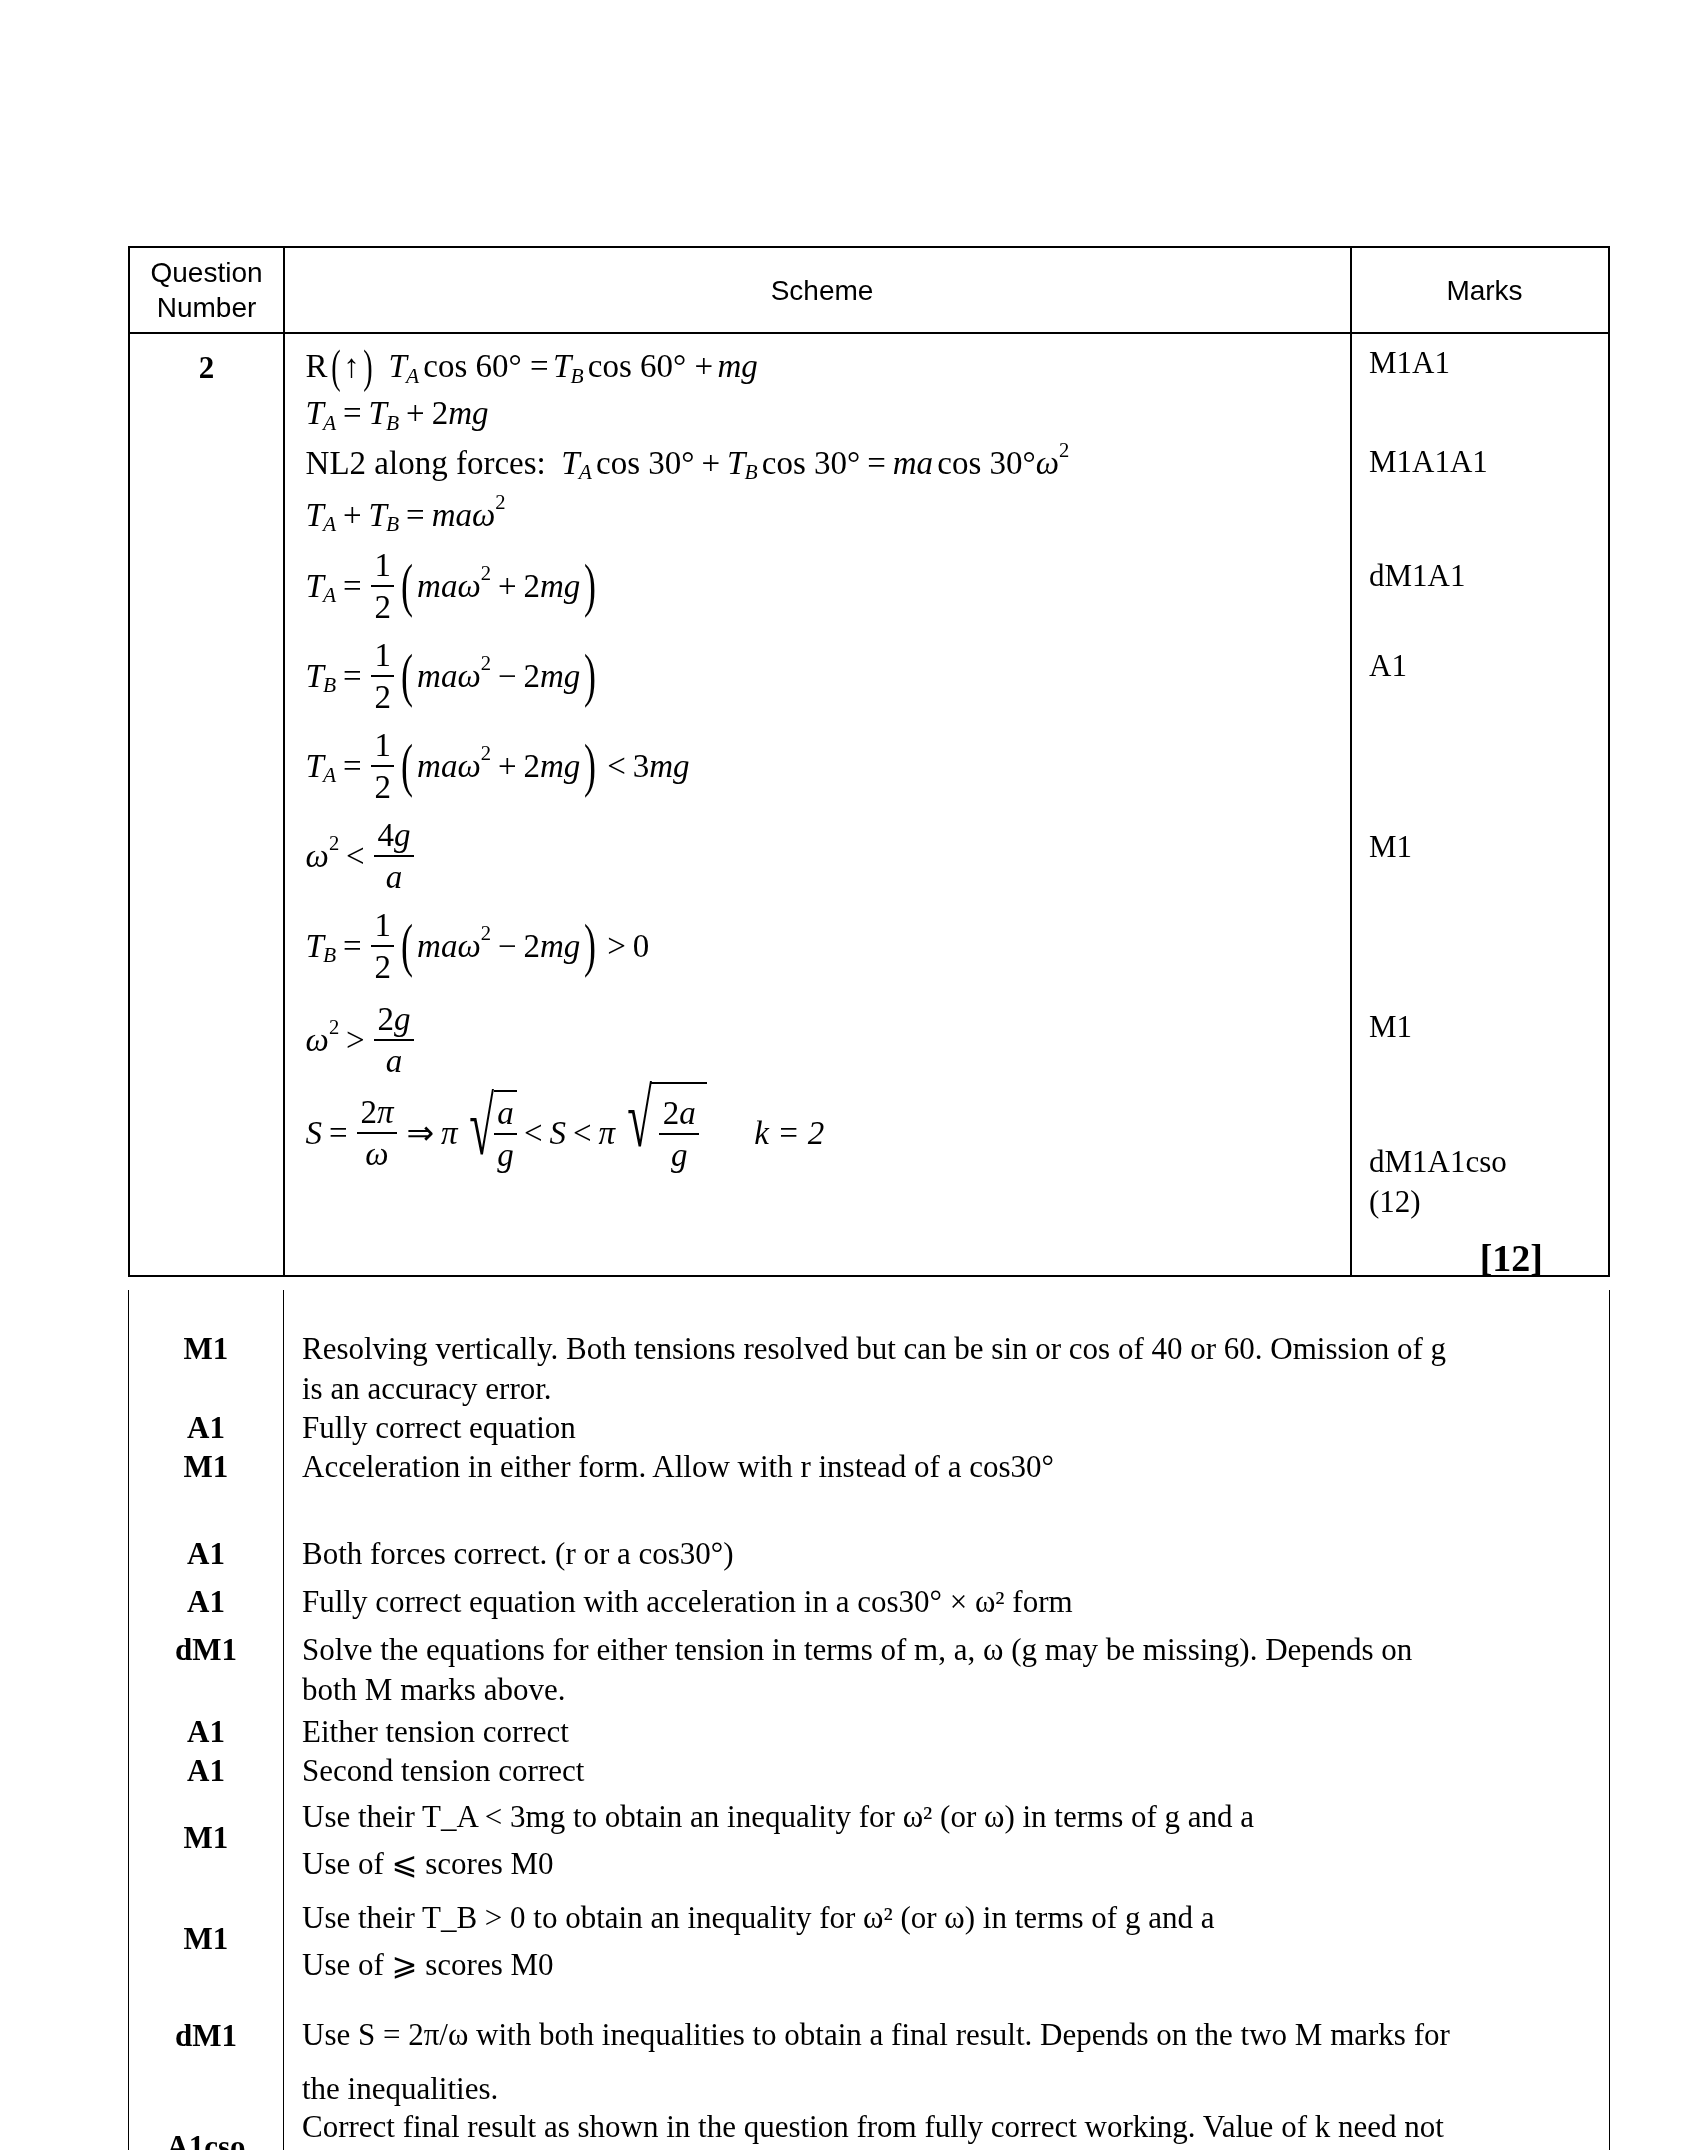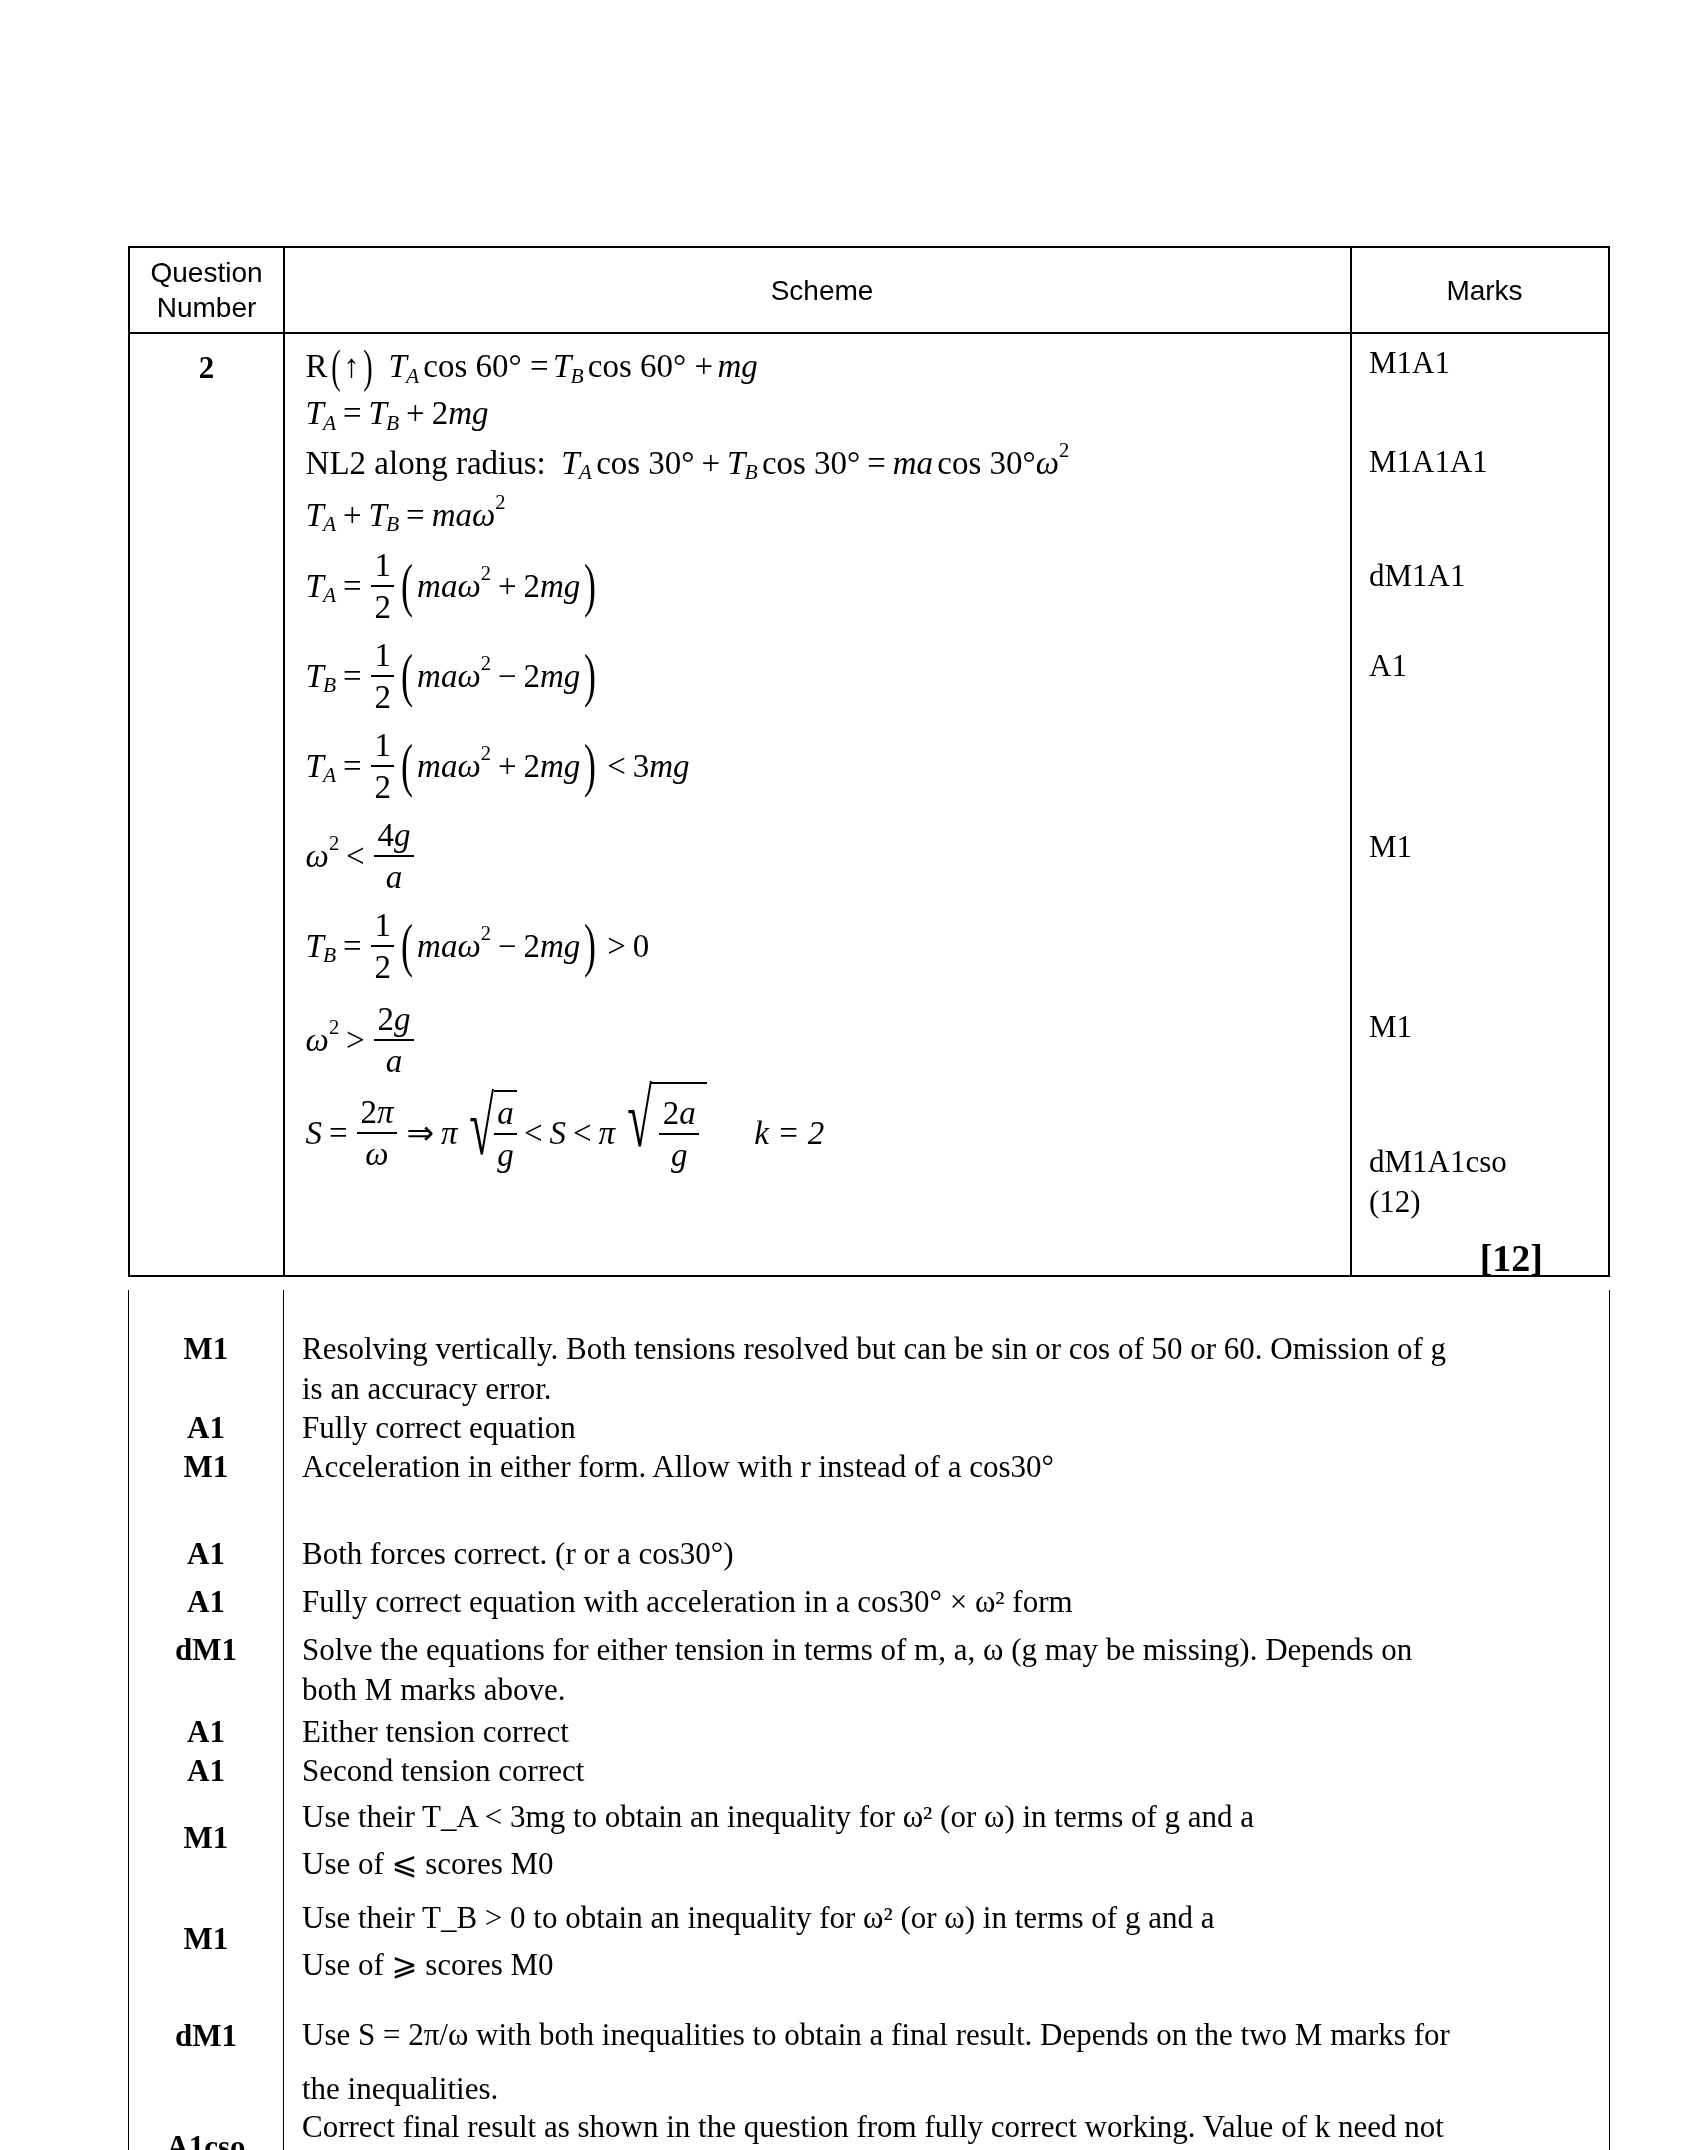--- a/index.html
+++ b/index.html
@@ -83,21 +83,21 @@
             <span class="sub">A</span>
             <span class="op">=</span>
             <span class="i">T</span>
             <span class="sub">B</span>
             <span class="op">+</span>
             <span>2</span>
             <span class="i">mg</span>
       </div>
 
       <div class="line" style="height:52px;">
-        <span>NL2 along radius:</span>
+        <span>NL2 along forces:</span>
         <span class="i" style="margin-left:15.5px">T</span>
             <span class="sub">A</span>
         <span style="margin-left:4.3px">cos 30°</span>
             <span class="op">+</span>
             <span class="i">T</span>
             <span class="sub">B</span>
         <span style="margin-left:4.3px">cos 30°</span>
             <span class="op">=</span>
             <span class="i">ma</span>
         <span style="margin-left:4.3px">cos 30°</span>
@@ -262,21 +262,21 @@
   </tr>
 </tbody>
   </table>
 
 <div class="notes">
   <div class="divider"></div>
 
   <div class="note-row" style="top:39px">
     <div class="note-code">M1</div>
     <div class="note-text">
-      <div>Resolving vertically. Both tensions resolved but can be sin or cos of 50 or 60. Omission of g</div>
+      <div>Resolving vertically. Both tensions resolved but can be sin or cos of 40 or 60. Omission of g</div>
       <div>is an accuracy error.</div>
     </div>
   </div>
 
   <div class="note-row" style="top:118px">
     <div class="note-code">A1</div>
     <div class="note-text">
       <div>Fully correct equation</div>
     </div>
   </div>

